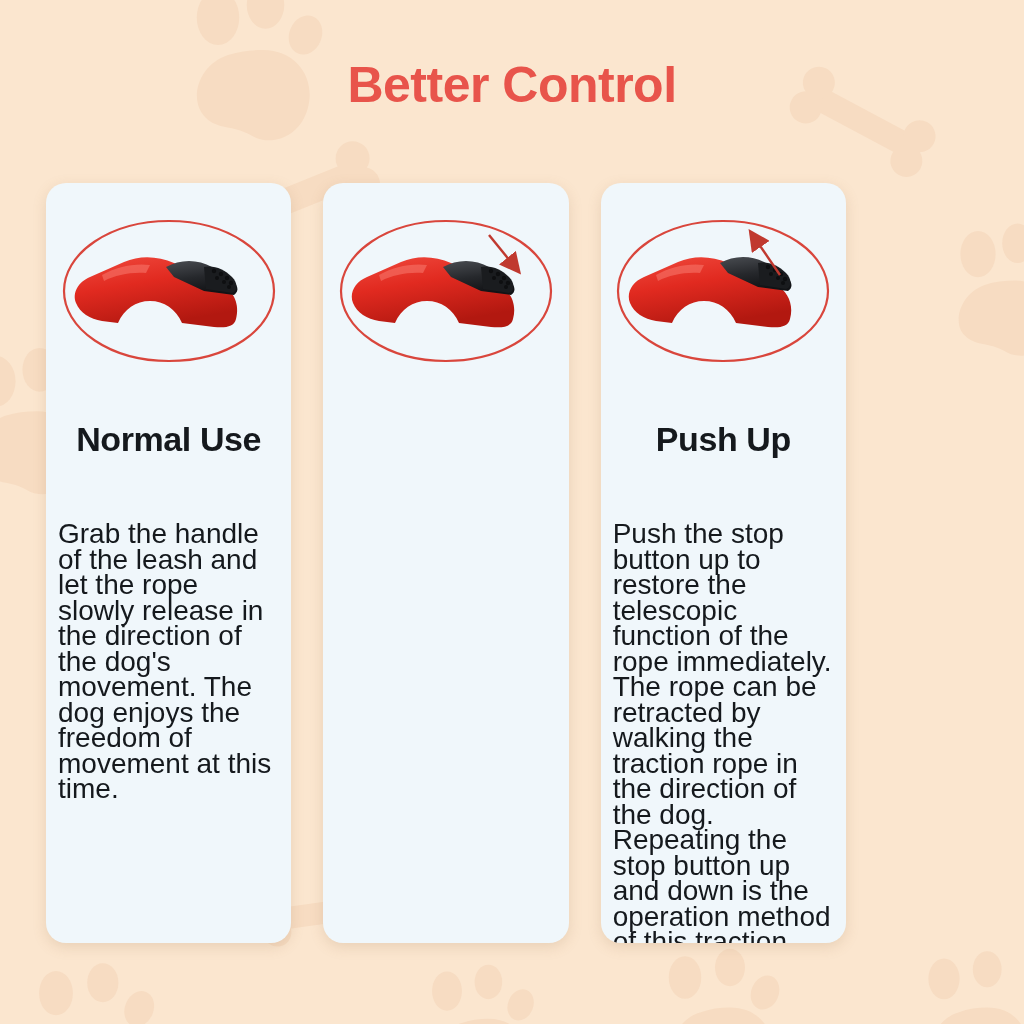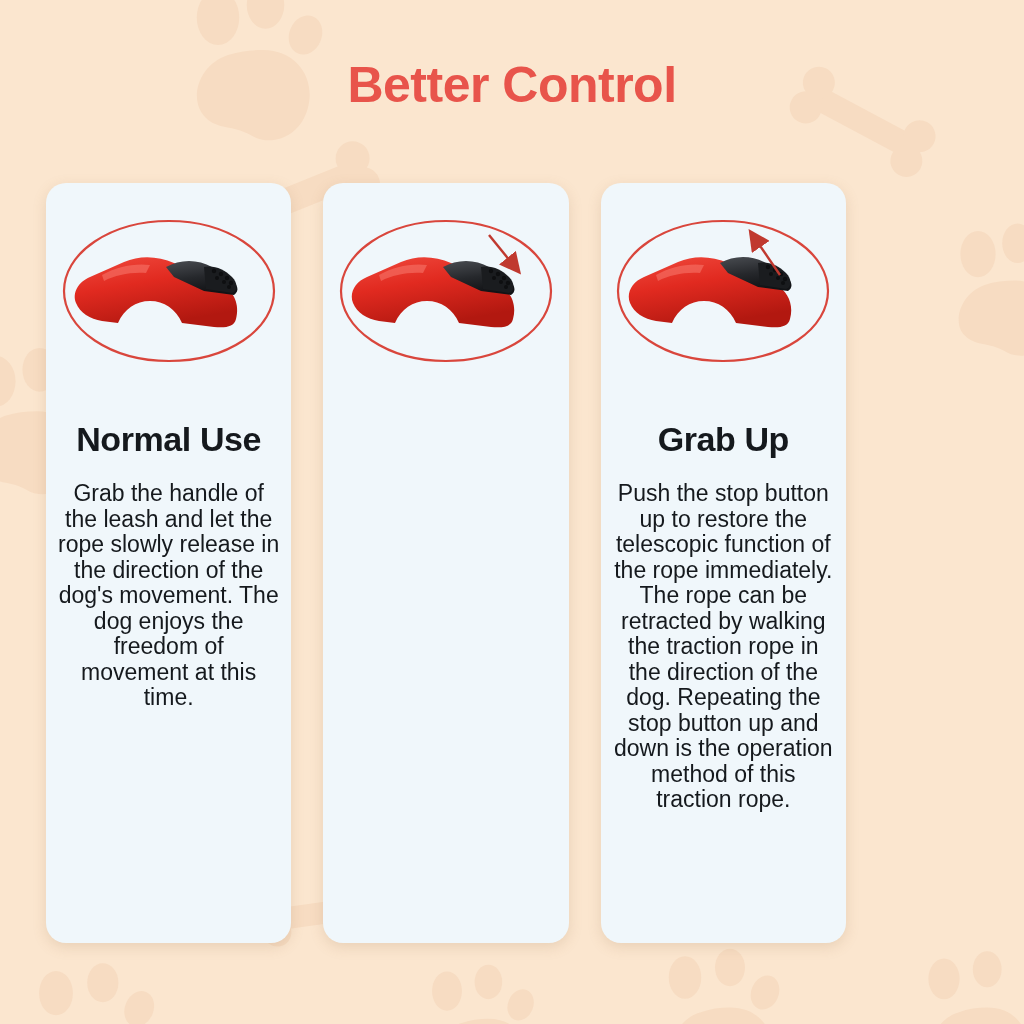--- a/index.html
+++ b/index.html
@@ -80,25 +80,25 @@
     flex: none;
     font-size: 34px;
     font-weight: bold;
     color: #15191d;
     text-align: center;
     letter-spacing: -0.4px;
     margin-top: 22px;
   }
   .card-body {
     flex: none;
-    font-size: 23px;
+    font-size: 28px;
     line-height: 25.5px;
     color: #15191d;
-    text-align: center;
-    margin-top: 22px;
+    text-align: left;
+    margin-top: 62px;
     padding: 0 12px;
     max-width: 288px;
   }
 </style>
 </head>
 <body>
 
 <svg id="bg-pattern" viewBox="0 0 1024 1024" xmlns="http://www.w3.org/2000/svg" aria-hidden="true">
   <rect x="0" y="0" width="1024" height="1024" fill="#fbe6cf"></rect>
   <g fill="#f7dcc2">
@@ -283,17 +283,17 @@
           <circle cx="173" cy="73" r="2.2"></circle>
             <circle cx="177" cy="78" r="2.2"></circle>
           <circle cx="163" cy="73" r="2"></circle>
             <circle cx="170" cy="77" r="2"></circle>
           <circle cx="175" cy="82" r="2"></circle>
         </g>
         <line x1="172" y1="74" x2="146" y2="36" stroke="#c0392f" stroke-width="2.4" marker-end="url(#ah-up)"></line>
         <path d="M48 74 C62 66 80 62 96 64 L92 72 C76 71 62 74 50 80 Z" fill="#f87a70" opacity="0.55"></path>
       </svg>
     </div>
-    <div class="card-heading">Grab Up</div>
+    <div class="card-heading">Push Up</div>
     <div class="card-body">Push the stop button up to restore the telescopic function of the rope immediately. The rope can be retracted by walking the traction rope in the direction of the dog. Repeating the stop button up and down is the operation method of this traction rope.</div>
   </div>
 
 </div>
 
 </body></html>

